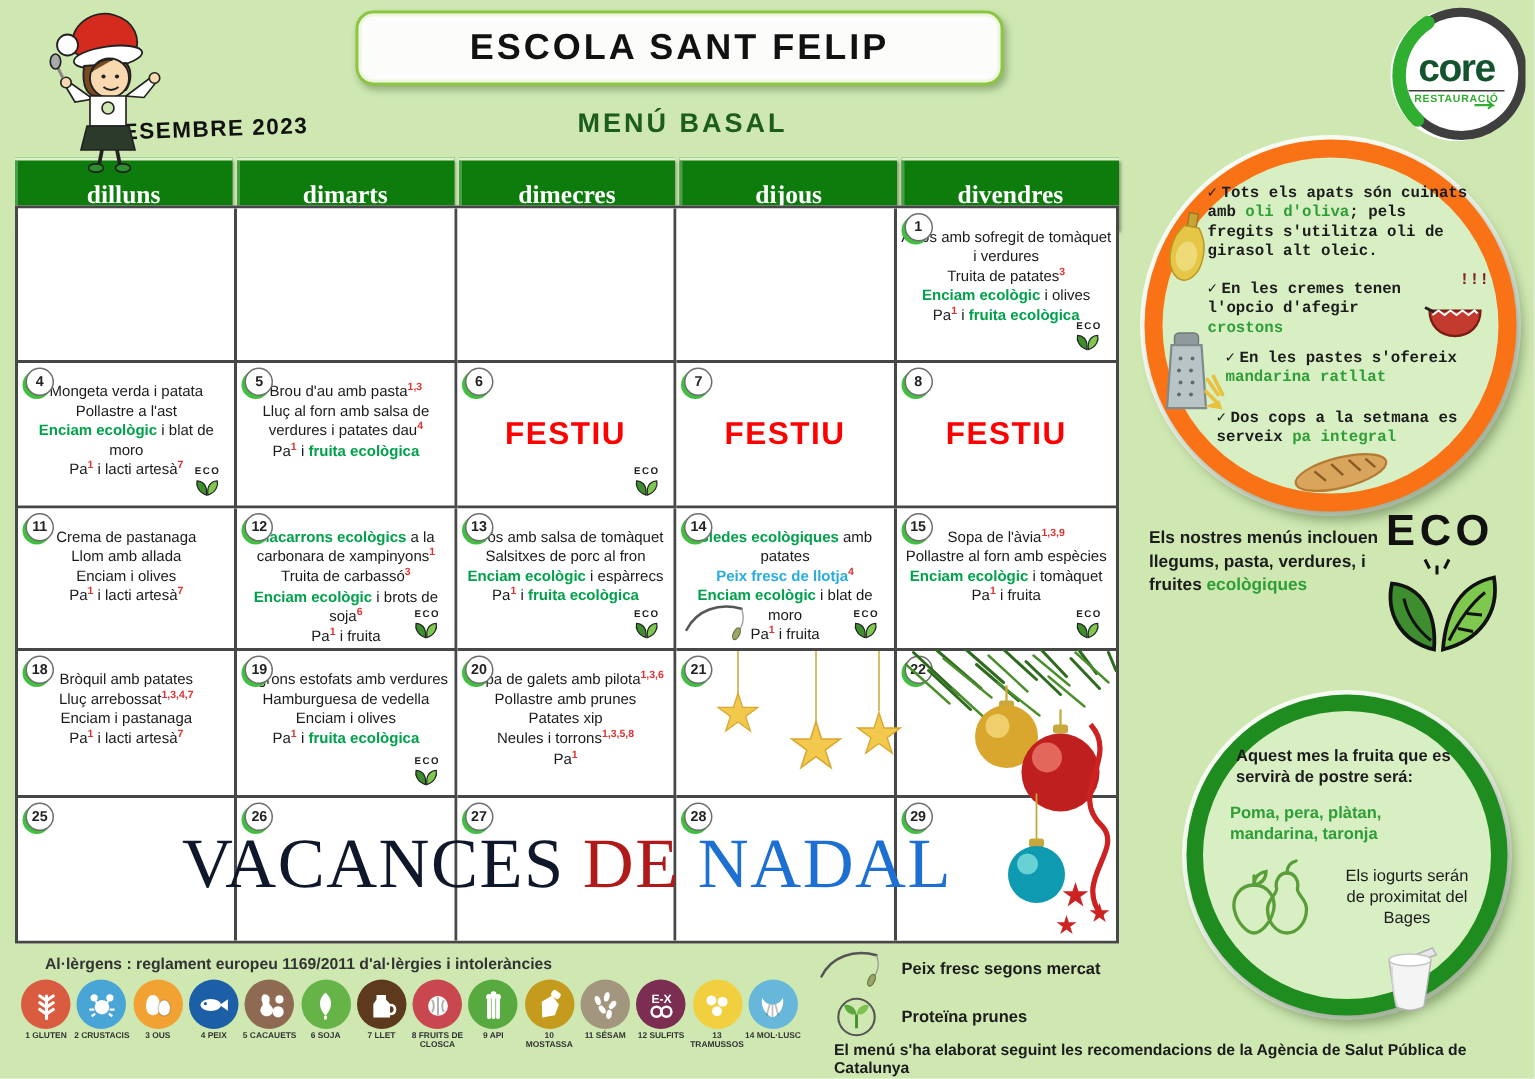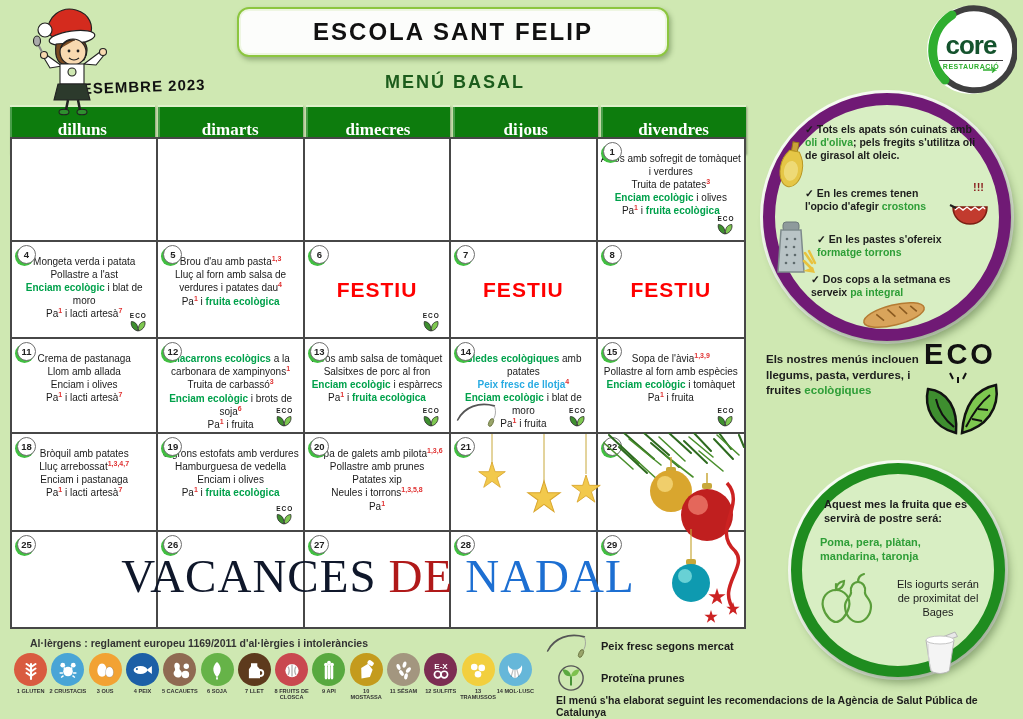--- a/index.html
+++ b/index.html
@@ -51,22 +51,22 @@
     font-family:"Liberation Serif",serif;font-size:47px;letter-spacing:1px;z-index:4;pointer-events:none;}
   .vacances span{padding:0 6px;}
 
   
   .stars-decor{position:absolute;left:452px;top:434px;z-index:3;pointer-events:none;}
   .branch-decor{position:absolute;left:599px;top:433px;z-index:5;pointer-events:none;}
   .chef{position:absolute;left:18px;top:2px;z-index:2;}
 
   
   .info-circle{position:absolute;left:763px;top:93px;width:224px;height:224px;border-radius:50%;
-    background:#d8eec3;border:12px solid #701a75;
-    box-shadow:4px 6px 8px rgba(50,80,35,.45),0 0 0 3px rgba(255,255,255,.85);}
+    background:#d8eec3;border:12px solid #f97316;
+    box-shadow:4px 6px 8px rgba(50,80,35,.45),0 0 0 3px rgba(255,255,255,.85);font-family:Liberation Mono, monospace;}
   .info-item{position:absolute;font-size:10.5px;font-weight:bold;color:#1c1c1c;line-height:1.25;}
   .info-item .check{margin-right:3px;}
   .hl{color:#2e9e37;font-weight:bold;}
   .icn{display:inline-block;line-height:0;}
   .oil-pos{position:absolute;left:4px;top:36px;transform:rotate(10deg);}
   .bowl-pos{position:absolute;left:174px;top:90px;}
   .exclaim{position:absolute;left:198px;top:76px;color:#8a1f1f;font-weight:bold;font-size:11px;}
   .grater-pos{position:absolute;left:-4px;top:116px;}
   .baguette-pos{position:absolute;left:86px;top:196px;transform:rotate(-14deg);}
 
@@ -377,21 +377,21 @@
         <path transform="translate(118,164) scale(9)" d="M0,-1 L0.22,-0.31 0.95,-0.31 0.36,0.12 0.59,0.81 0,0.38 -0.59,0.81 -0.36,0.12 -0.95,-0.31 -0.22,-0.31 Z"></path>
         <path transform="translate(134,176) scale(7)" d="M0,-1 L0.22,-0.31 0.95,-0.31 0.36,0.12 0.59,0.81 0,0.38 -0.59,0.81 -0.36,0.12 -0.95,-0.31 -0.22,-0.31 Z"></path>
         <path transform="translate(112,184) scale(7)" d="M0,-1 L0.22,-0.31 0.95,-0.31 0.36,0.12 0.59,0.81 0,0.38 -0.59,0.81 -0.36,0.12 -0.95,-0.31 -0.22,-0.31 Z"></path>
       </g>
     </svg>
   </span>
 
   <div class="info-circle">
     <div class="info-item" style="left:30px;top:18px;width:178px;"><span class="check">✓</span><span>Tots els apats són cuinats amb </span><span class="hl">oli d'oliva</span><span>; pels fregits s'utilitza oli de girasol alt oleic.</span></div>
     <div class="info-item" style="left:30px;top:82px;width:142px;"><span class="check">✓</span><span>En les cremes tenen l'opcio d'afegir </span><span class="hl">crostons</span></div>
-    <div class="info-item" style="left:42px;top:128px;width:168px;"><span class="check">✓</span><span>En les pastes s'ofereix </span><span class="hl">formatge torrons</span></div>
+    <div class="info-item" style="left:42px;top:128px;width:168px;"><span class="check">✓</span><span>En les pastes s'ofereix </span><span class="hl">mandarina ratllat</span></div>
     <div class="info-item" style="left:36px;top:168px;width:172px;"><span class="check">✓</span><span>Dos cops a la setmana es serveix </span><span class="hl">pa integral</span></div>
     <span class="icn oil-pos">
       <svg width="26" height="48" viewBox="0 0 26 48">
         <rect x="10" y="1" width="6" height="9" fill="#caa23a" stroke="#9a7a1a"></rect>
         <path d="M8 10 h10 c4 6 6 10 6 18 0 12-6 18-11 18 S2 40 2 28 c0-8 2-12 6-18 z" fill="#e5c646" stroke="#b99722"></path>
         <ellipse cx="13" cy="30" rx="7" ry="10" fill="#f2e28a" opacity=".7"></ellipse>
       </svg>
     </span>
     <span class="exclaim">!!!</span>
     <span class="icn bowl-pos">

